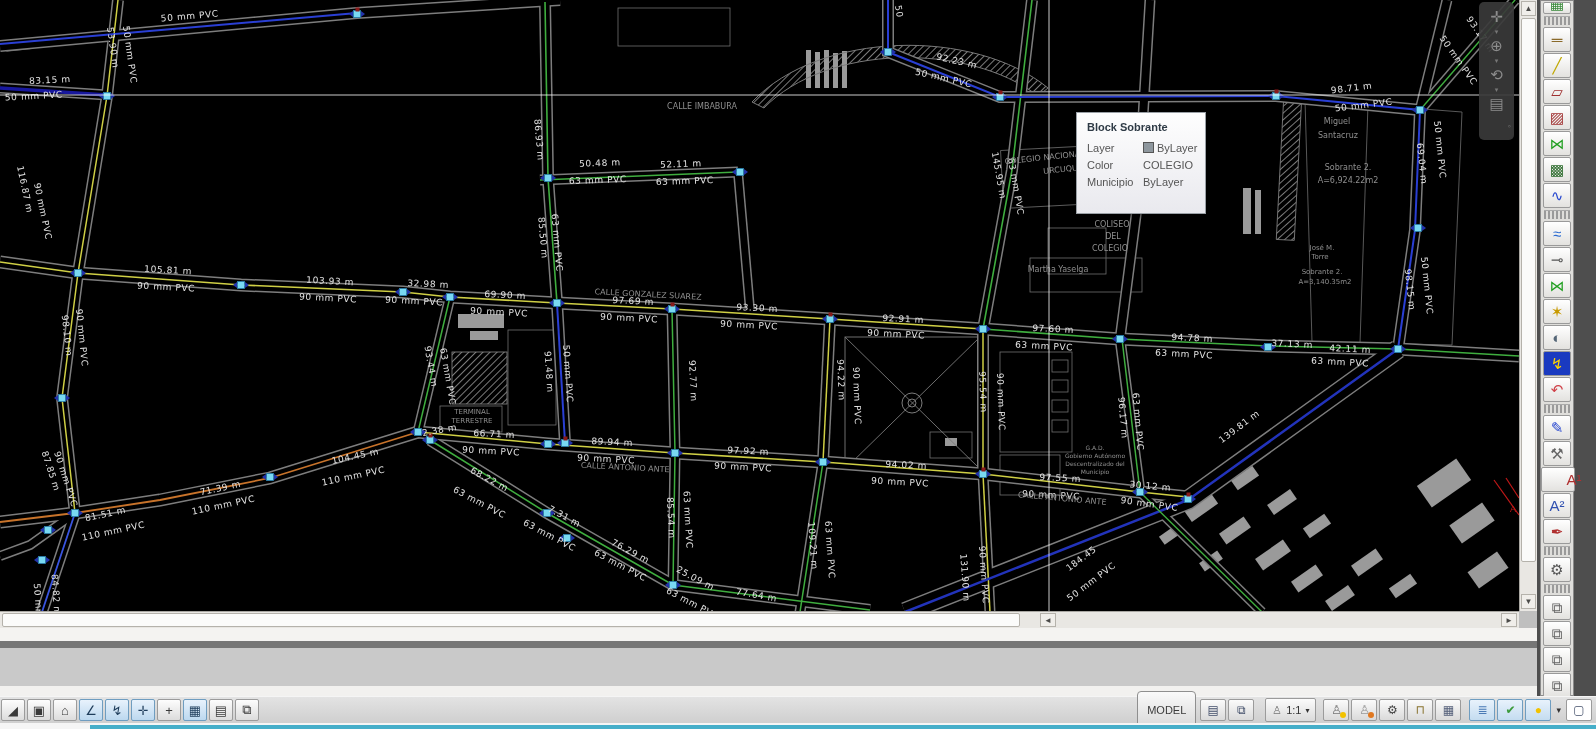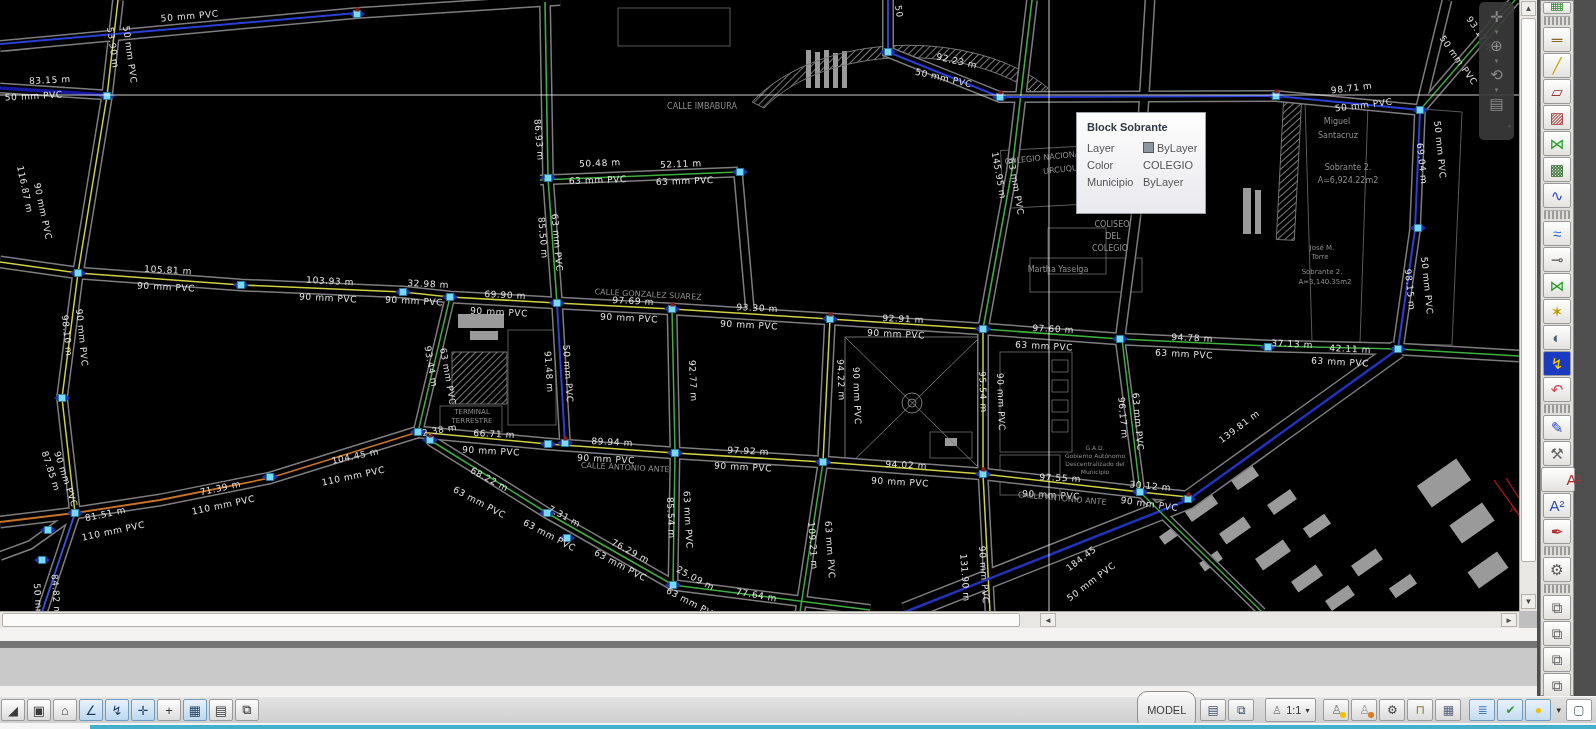--- a/index.html
+++ b/index.html
@@ -48,21 +48,21 @@
   .dockbtn.partial{height:12px;overflow:hidden;align-items:flex-end;}
   
   #statusbar{position:absolute;left:0;top:696px;width:1596px;height:27px;background:linear-gradient(#e3e3e3,#cfcfcf);
     border-top:1px solid #f5f5f5;display:flex;align-items:center;box-sizing:border-box;}
   .tglbtn{width:24px;height:22px;margin:0 1px;border:1px solid #9b9b9b;border-radius:2px;
     background:linear-gradient(#fdfdfd,#dcdcdc);display:flex;align-items:center;justify-content:center;
     font-size:13px;color:#3a3a3a;box-sizing:border-box;}
   .tglbtn.on{background:linear-gradient(#e8f2fc,#bcd8ef);border-color:#6f9dc0;color:#1e3c5a;}
   .tglbtn.partial{margin-left:-13px;}
   #sb-spacer{flex:1;}
-  #model-btn{height:20px;padding:8px 9px;border:1px solid #8f8f8f;border-radius:10px;
+  #model-btn{height:20px;padding:8px 9px;border:1px solid #8f8f8f;border-radius:4px;
     background:linear-gradient(#fafafa,#d8d8d8);font-size:11px;color:#3b3b3b;display:flex;align-items:center;margin-right:3px;}
   .sbicon{width:26px;height:22px;border:1px solid #9b9b9b;border-radius:2px;margin:0 1px;
     background:linear-gradient(#fbfbfb,#dadada);display:flex;align-items:center;justify-content:center;
     font-size:12px;color:#44506b;box-sizing:border-box;position:relative;}
   .sbicon .badge{position:absolute;right:2px;bottom:2px;width:6px;height:6px;border-radius:50%;}
   #annot-scale{height:22px;border:1px solid #9b9b9b;border-radius:2px;margin:0 6px 0 10px;padding:0 6px;
     background:linear-gradient(#fbfbfb,#dadada);display:flex;align-items:center;gap:4px;font-size:11px;color:#333;}
   .grouped{background:linear-gradient(#e8f2fc,#c4dcf0);border-color:#6f9dc0;}
   #sb-caret{font-size:9px;color:#333;margin:0 4px;}
   

